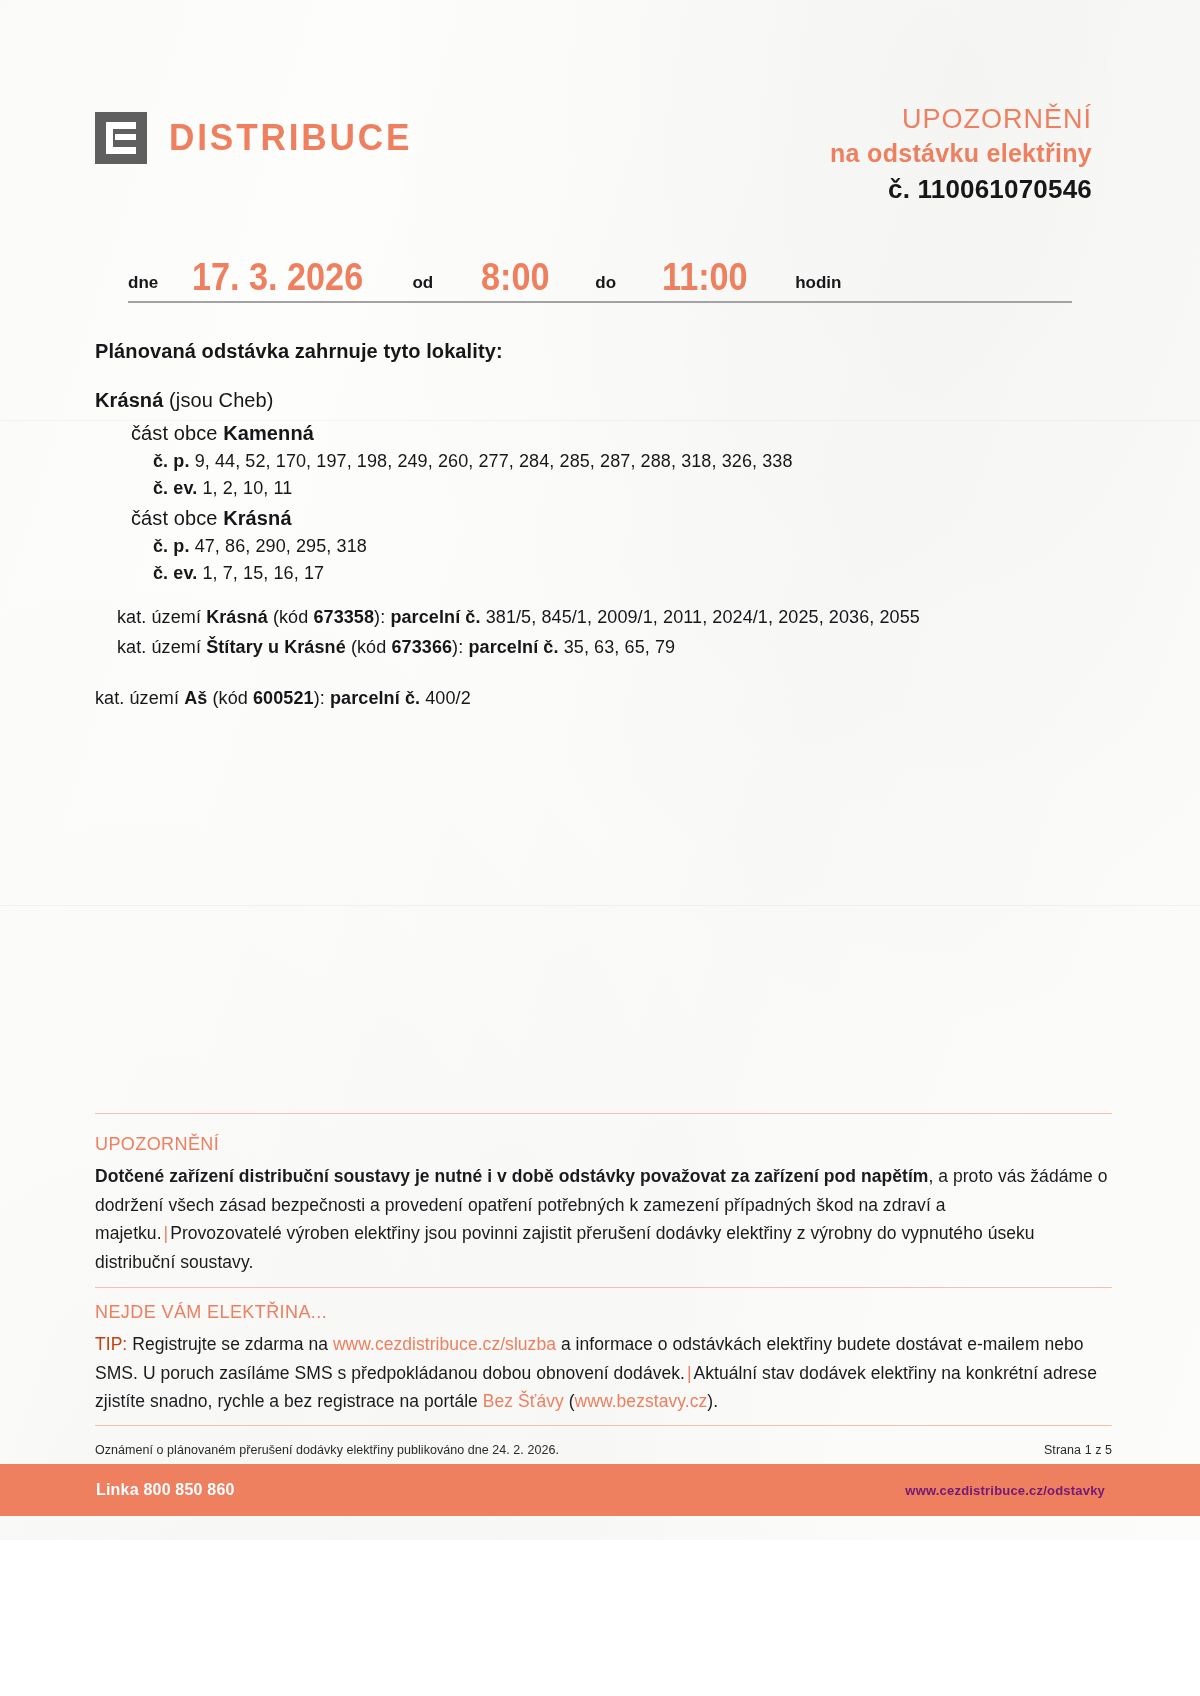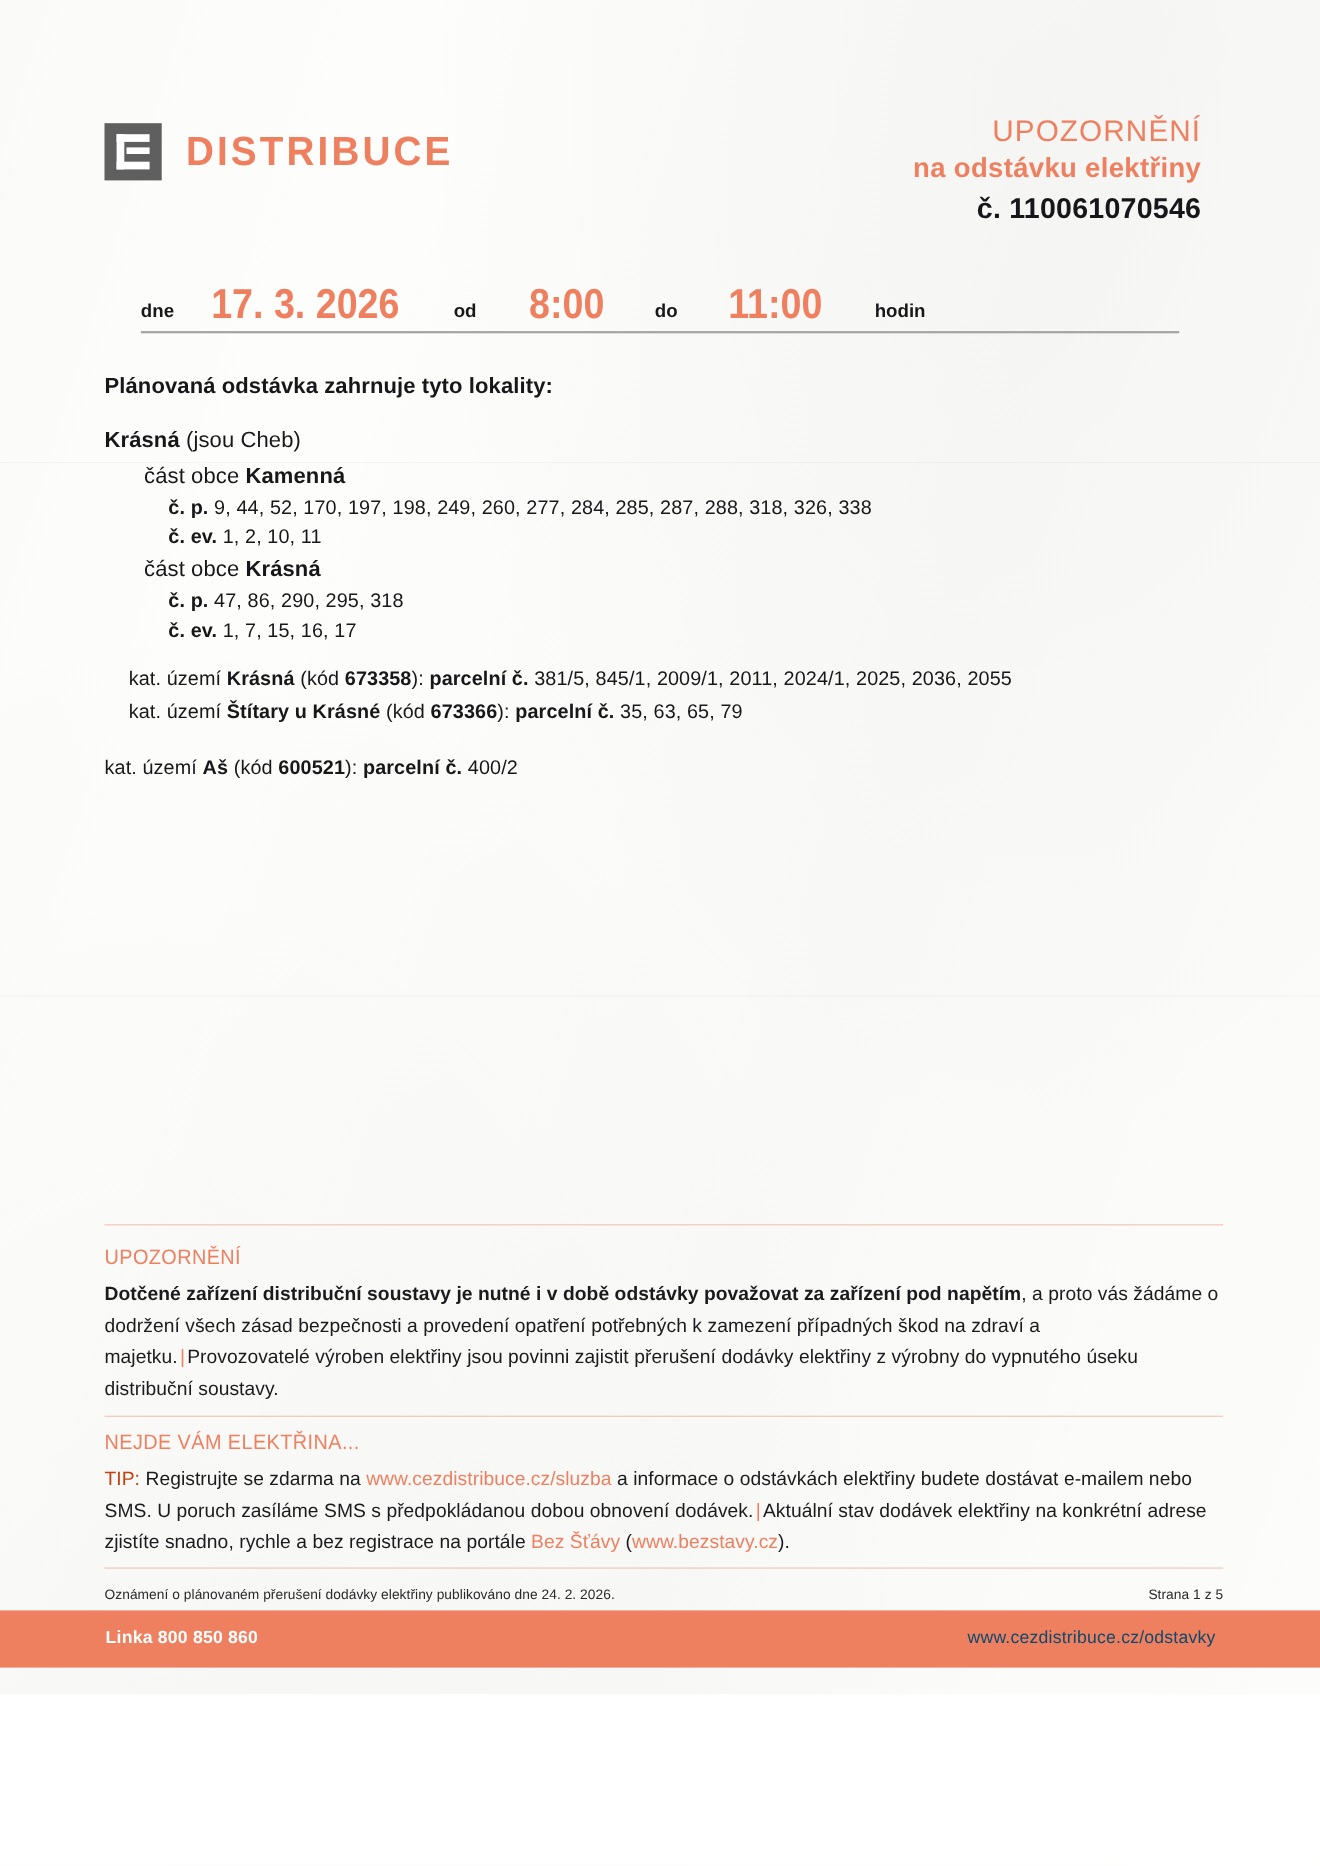--- a/index.html
+++ b/index.html
@@ -312,23 +312,23 @@
     padding: 0 95px 0 96px;
     box-sizing: border-box;
   }
   .footer-bar .fb-left {
     color: #ffffff;
     font-size: 16px;
     font-weight: bold;
     letter-spacing: 0.2px;
   }
   .footer-bar .fb-right {
-    color: #0c4a6e;
-    font-size: 16px;
-    font-weight: normal;
+    color: #701a75;
+    font-size: 13px;
+    font-weight: bold;
     letter-spacing: 0.2px;
   }
   .footer-gap {
     position: absolute;
     left: 0; right: 0;
     top: 1540px;
     height: 156px;
     background: #ffffff;
   }
 </style>

